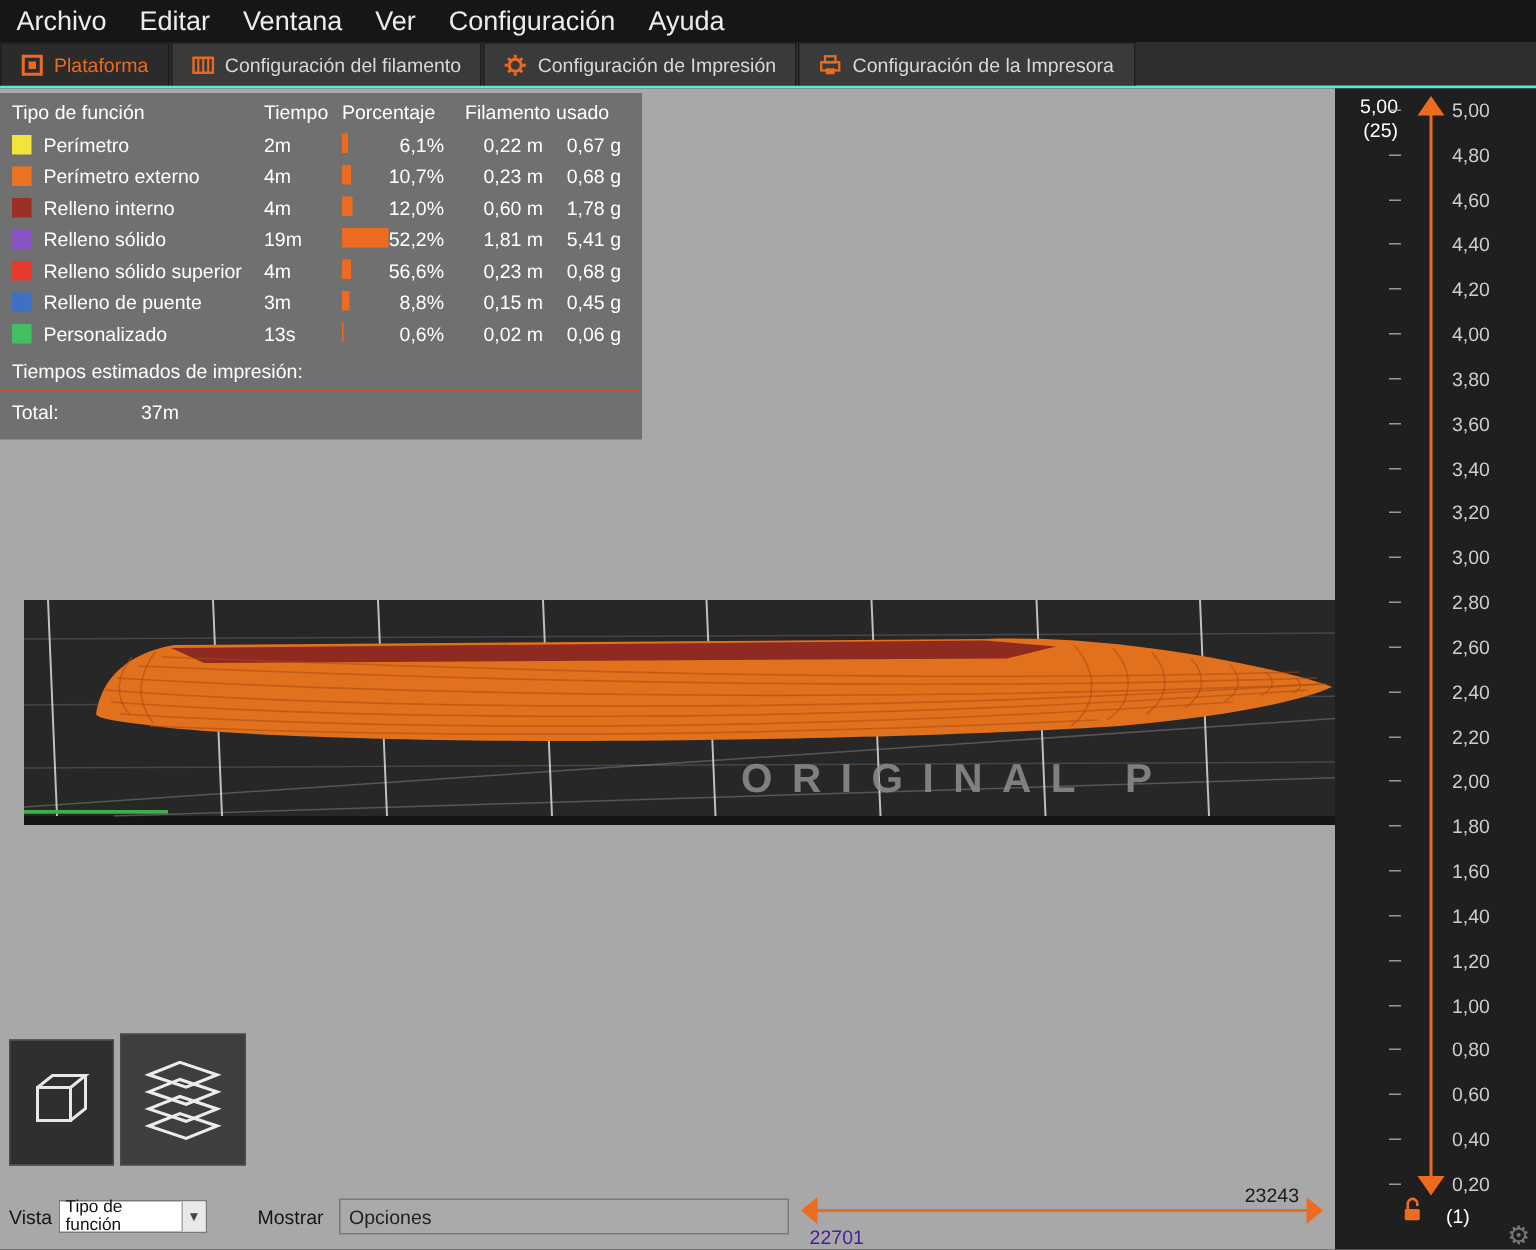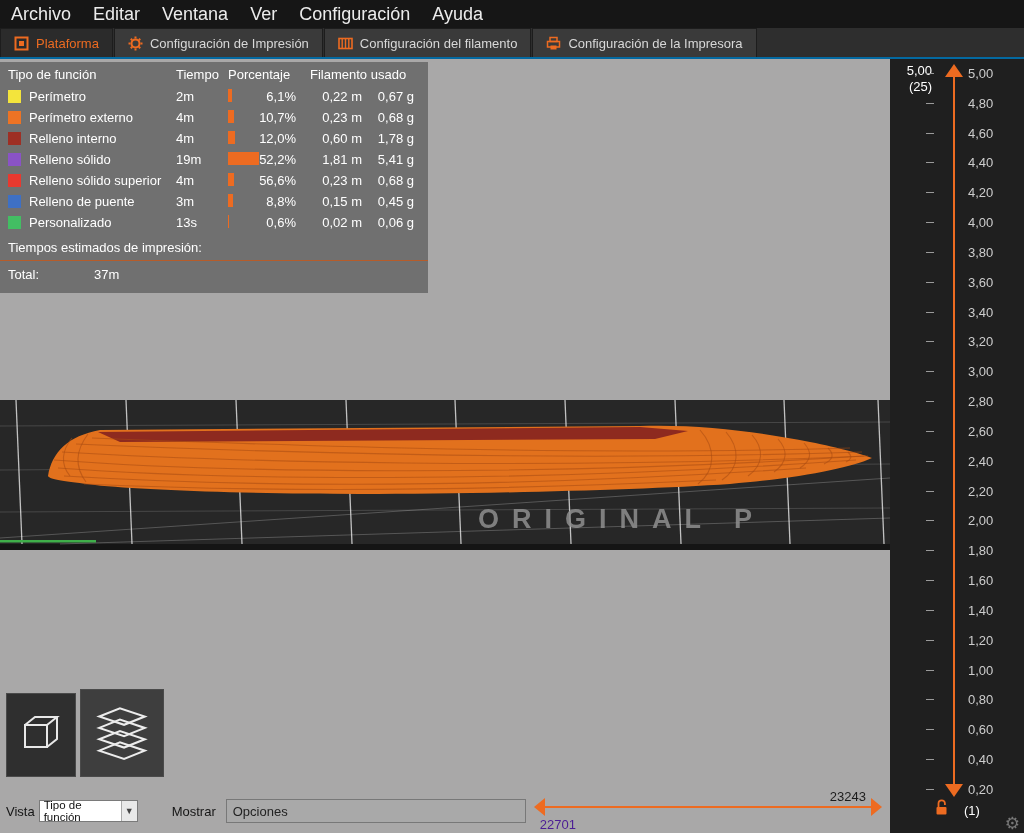--- a/index.html
+++ b/index.html
@@ -5,21 +5,21 @@
   *{margin:0;padding:0;box-sizing:border-box}
   html,body{width:1024px;height:833px;overflow:hidden}
   body{font-family:"Liberation Sans",sans-serif;background:#1f1f1f}
   .app{width:1024px;height:833px;display:flex;flex-direction:column}
 
   
   .menubar{height:28px;background:#161616;display:flex;align-items:center;color:#ececec;font-size:18px;flex:0 0 28px}
   .menu-item{padding:0 11px;line-height:28px;cursor:default}
 
   
-  .tabbar-wrap{height:31px;flex:0 0 31px;background:#2e2e2e;border-bottom:2px solid #0369a1;display:flex;align-items:stretch}
+  .tabbar-wrap{height:31px;flex:0 0 31px;background:#2e2e2e;border-bottom:2px solid #5eead4;display:flex;align-items:stretch}
   .tab{display:flex;align-items:center;gap:7px;padding:0 13px;background:#3a3a3a;border:1px solid #1d1d1d;border-bottom:none;margin-right:1px;color:#d8d8d8;font-size:13px;white-space:nowrap}
   .tab.active{background:#2b2b2b;color:#ED6B21}
   .tab-icon{display:flex;align-items:center}
 
   
   .main{flex:1;display:flex;min-height:0}
   .viewport{width:890px;position:relative;background:#a9a8a8;overflow:hidden}
   .rpanel{flex:1;position:relative;background:#1f1f1f;color:#ccc}
 
   
@@ -33,21 +33,21 @@
   .lpct{display:flex;align-items:flex-start;padding-right:14px}
   .bar{height:13px;background:#ED6B21;display:inline-block;flex:0 0 auto}
   .pv{margin-left:auto;font-style:normal;font-weight:normal}
   .lfm,.lfg{text-align:right}
   .legend-est-title{padding:7px 8px 5px}
   .legend-divider{height:1px;background:#b65c2a;margin-bottom:3px}
   .legend-est-row{display:flex;padding:3px 8px}
   .legend-est-row .el{width:86px}
 
   
-  .bed{position:absolute;left:0;top:341px;width:890px;height:150px}
+  .bed{position:absolute;left:16px;top:341px;width:890px;height:150px}
 
   
   .view-btns{position:absolute;left:6px;bottom:56px;display:flex;gap:4px;align-items:flex-end;z-index:4}
   .vbtn{width:70px;height:84px;background:#2f2f2f;border:1px solid #4a4a4a;display:flex;align-items:center;justify-content:center;cursor:pointer}
   .vbtn.active{width:84px;height:88px;background:#3e3e3e}
 
   
   .controls{position:absolute;left:0;right:0;bottom:0;height:44px;display:flex;align-items:center;padding:0 6px;font-size:13px;color:#151515;z-index:6}
   .select{width:99px;height:22px;background:#fff;border:1px solid #7a7a7a;display:flex;align-items:center;font-size:11.5px;padding-left:4px;margin-left:4px;color:#111}
   .sel-arrow{margin-left:auto;width:16px;height:100%;background:#e9e9e9;border-left:1px solid #aaa;display:flex;align-items:center;justify-content:center;color:#444;font-size:9px}
@@ -96,47 +96,47 @@
             <svg width="15" height="15" viewBox="0 0 15 15">
               <rect x="1.5" y="1.5" width="12" height="12" fill="none" stroke="#ED6B21" stroke-width="2"></rect>
               <rect x="5" y="5" width="5" height="5" fill="#ED6B21"></rect>
             </svg>
           </span>
           <span>Plataforma</span>
         </div>
         <div class="tab">
           <span class="tab-icon">
             <svg width="15" height="15" viewBox="0 0 15 15">
+              <rect x="1" y="2.5" width="13" height="10" fill="none" stroke="#ED6B21" stroke-width="1.6"></rect>
+              <g stroke="#ED6B21" stroke-width="1.4">
+                <line x1="4.2" y1="2.5" x2="4.2" y2="12.5"></line>
+                <line x1="7.5" y1="2.5" x2="7.5" y2="12.5"></line>
+                <line x1="10.8" y1="2.5" x2="10.8" y2="12.5"></line>
+              </g>
+            </svg>
+          </span>
+          <span>Configuración del filamento</span>
+        </div>
+        <div class="tab">
+          <span class="tab-icon">
+            <svg width="15" height="15" viewBox="0 0 15 15">
               <circle cx="7.5" cy="7.5" r="4" fill="none" stroke="#ED6B21" stroke-width="2"></circle>
               <g stroke="#ED6B21" stroke-width="2">
                 <line x1="7.5" y1="0.5" x2="7.5" y2="2.5"></line>
                 <line x1="7.5" y1="12.5" x2="7.5" y2="14.5"></line>
                 <line x1="0.5" y1="7.5" x2="2.5" y2="7.5"></line>
                 <line x1="12.5" y1="7.5" x2="14.5" y2="7.5"></line>
                 <line x1="2.8" y1="2.8" x2="4.2" y2="4.2"></line>
                 <line x1="10.8" y1="10.8" x2="12.2" y2="12.2"></line>
                 <line x1="10.8" y1="4.2" x2="12.2" y2="2.8"></line>
                 <line x1="2.8" y1="12.2" x2="4.2" y2="10.8"></line>
               </g>
             </svg>
           </span>
           <span>Configuración de Impresión</span>
-        </div>
-        <div class="tab">
-          <span class="tab-icon">
-            <svg width="15" height="15" viewBox="0 0 15 15">
-              <rect x="1" y="2.5" width="13" height="10" fill="none" stroke="#ED6B21" stroke-width="1.6"></rect>
-              <g stroke="#ED6B21" stroke-width="1.4">
-                <line x1="4.2" y1="2.5" x2="4.2" y2="12.5"></line>
-                <line x1="7.5" y1="2.5" x2="7.5" y2="12.5"></line>
-                <line x1="10.8" y1="2.5" x2="10.8" y2="12.5"></line>
-              </g>
-            </svg>
-          </span>
-          <span>Configuración del filamento</span>
         </div>
         <div class="tab">
           <span class="tab-icon">
             <svg width="15" height="15" viewBox="0 0 15 15">
               <rect x="4" y="1.5" width="7" height="4" fill="none" stroke="#ED6B21" stroke-width="1.5"></rect>
               <rect x="1.5" y="5.5" width="12" height="5.5" fill="none" stroke="#ED6B21" stroke-width="1.5"></rect>
               <rect x="4.5" y="9.5" width="6" height="4" fill="#ED6B21"></rect>
             </svg>
           </span>
           <span>Configuración de la Impresora</span>

